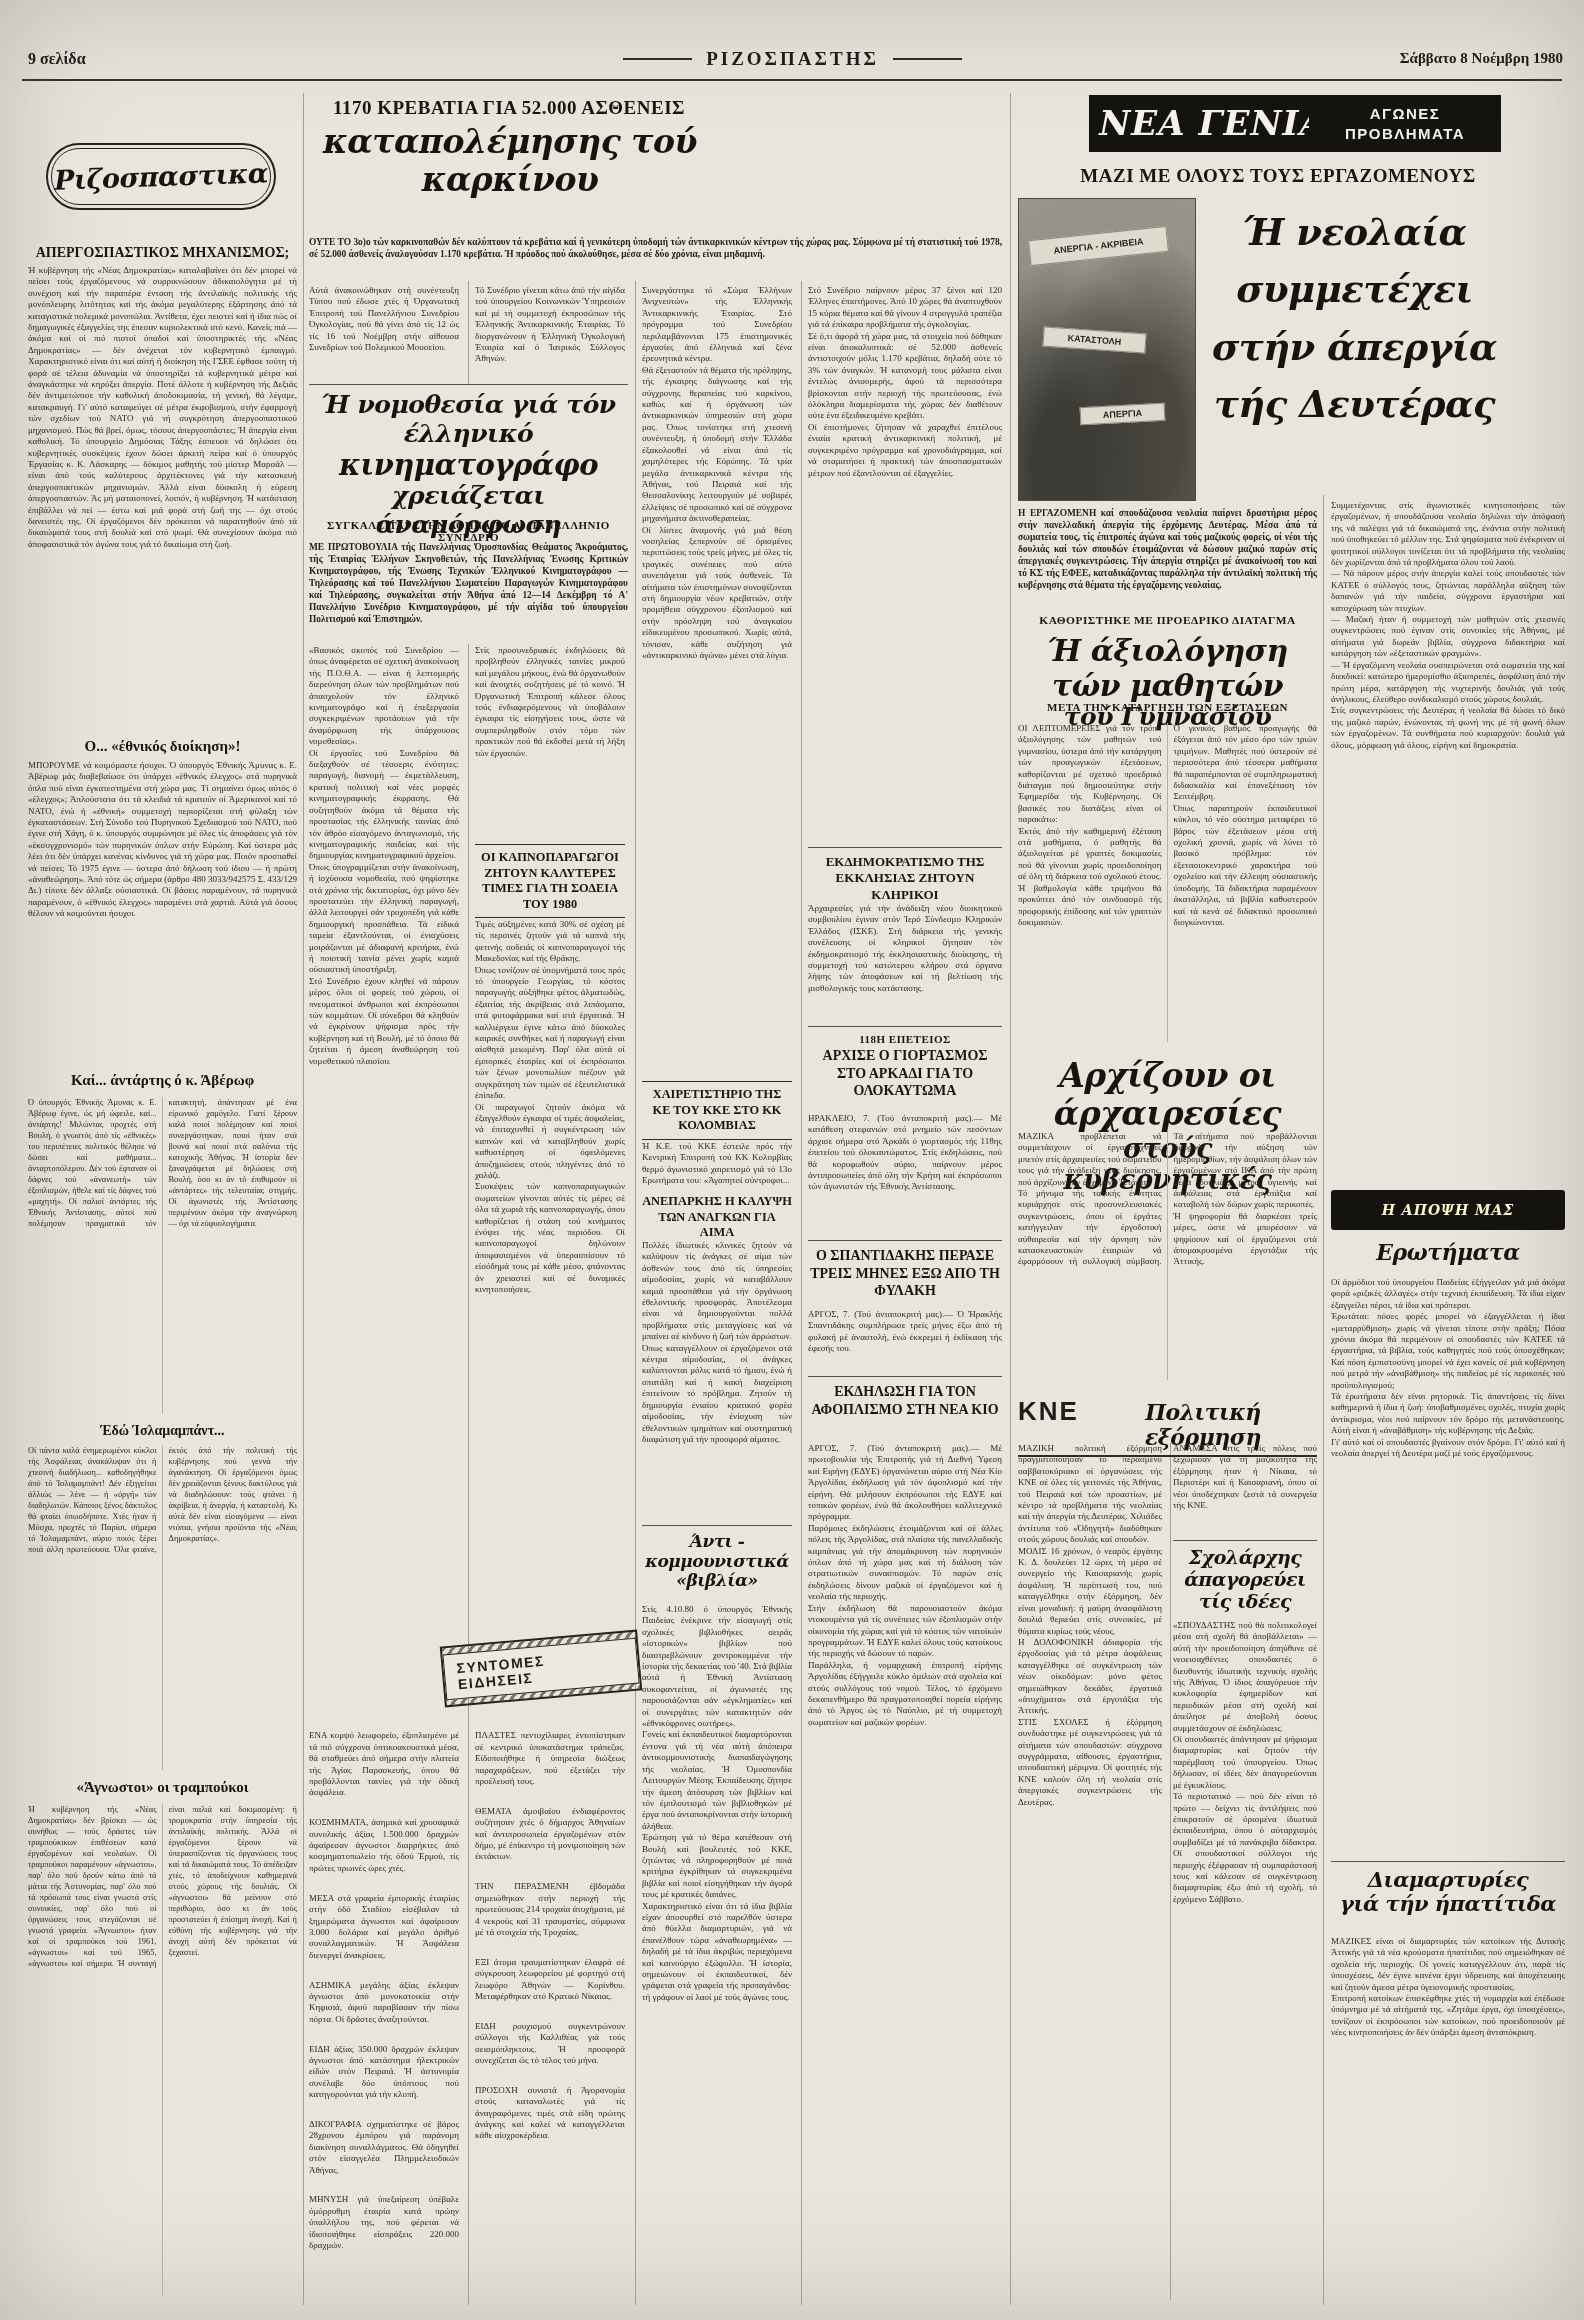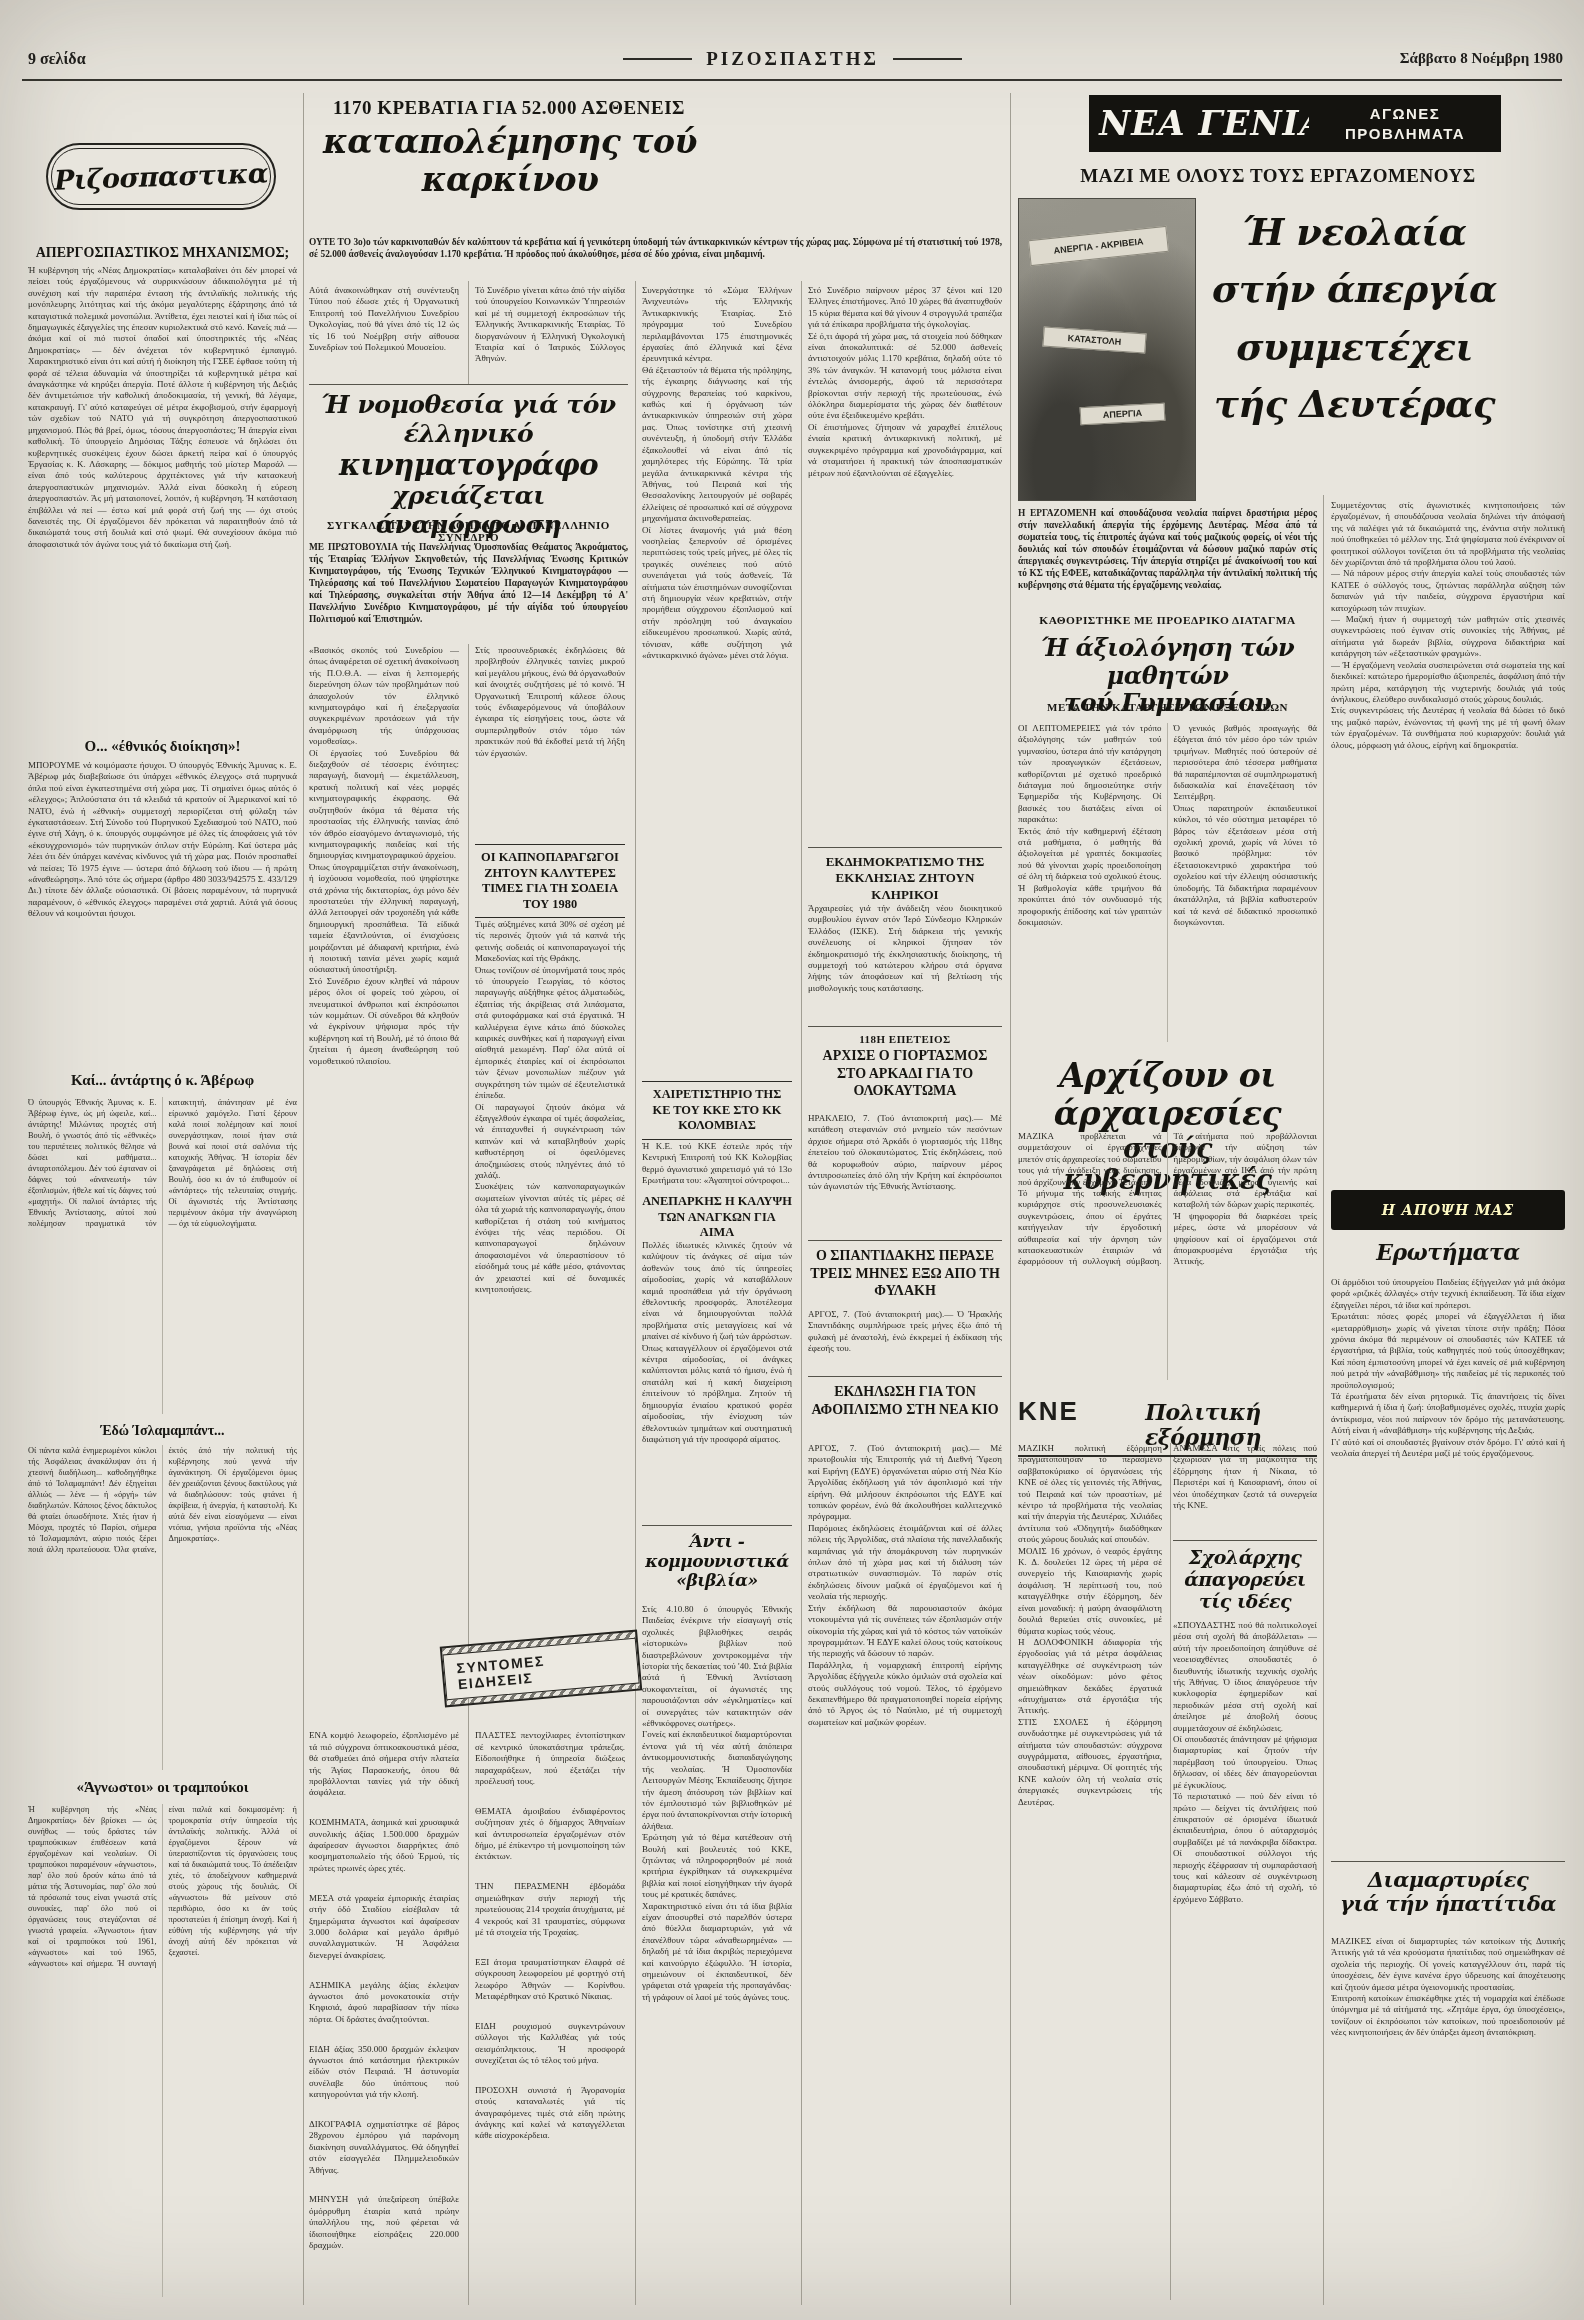--- a/index.html
+++ b/index.html
@@ -183,31 +183,31 @@
   <div class="blk utitle" style="left:1055px;top:164px;width:446px;font-size:19px;letter-spacing:0.5px">ΜΑΖΙ ΜΕ ΟΛΟΥΣ ΤΟΥΣ ΕΡΓΑΖΟΜΕΝΟΥΣ</div>
 
   <div class="blk photo" style="left:1018px;top:198px;width:178px;height:303px">
     <div class="pbanner" style="left:10px;top:34px;width:139px;height:26px;font-size:9px;transform:rotate(-6deg)">ΑΝΕΡΓΙΑ - ΑΚΡΙΒΕΙΑ</div>
     <div class="pbanner" style="left:24px;top:131px;width:103px;height:20px;font-size:9px;transform:rotate(4deg)">ΚΑΤΑΣΤΟΛΗ</div>
     <div class="pbanner" style="left:61px;top:206px;width:85px;height:18px;font-size:9px;transform:rotate(-3deg)">ΑΠΕΡΓΙΑ</div>
   </div>
 
   <div class="blk" style="left:1206px;top:204px;width:297px">
     <div class="script" style="font-size:37px;line-height:1.55">Ή νεολαία</div>
+    <div class="script" style="font-size:37px;line-height:1.55">συμμετέχει</div>
     <div class="script" style="font-size:37px;line-height:1.55">στήν άπεργία</div>
-    <div class="script" style="font-size:37px;line-height:1.55">συμμετέχει</div>
     <div class="script" style="font-size:37px;line-height:1.55">τής Δευτέρας</div>
   </div>
 
   <div class="blk lede clip" style="left:1018px;top:507px;width:299px;height:95px">Η ΕΡΓΑΖΟΜΕΝΗ καί σπουδάζουσα νεολαία παίρνει δραστήρια μέρος στήν πανελλαδική άπεργία τής έρχόμενης Δευτέρας. Μέσα άπό τά σωματεία τους, τίς έπιτροπές άγώνα καί τούς μαζικούς φορείς, οί νέοι τής δουλιάς καί τών σπουδών έτοιμάζονται νά δώσουν μαζικό παρών στίς άπεργιακές συγκεντρώσεις. Τήν άπεργία στηρίζει μέ άνακοίνωσή του καί τό ΚΣ τής ΕΦΕΕ, καταδικάζοντας παράλληλα τήν άντιλαϊκή πολιτική τής κυβέρνησης στά θέματα τής έργαζόμενης νεολαίας.</div>
 
   <div class="hrule" style="left:1018px;top:606px;width:299px;height:1"></div>
   <div class="blk kick" style="left:1018px;top:614px;width:299px;font-size:11.4px">ΚΑΘΟΡΙΣΤΗΚΕ ΜΕ ΠΡΟΕΔΡΙΚΟ ΔΙΑΤΑΓΜΑ</div>
   <div class="blk" style="left:1018px;top:634px;width:299px">
-    <div class="script" style="font-size:24px">Ή άξιολόγηση τών μαθητών</div>
+    <div class="script" style="font-size:30px">Ή άξιολόγηση τών μαθητών</div>
     <div class="script" style="font-size:25px">τού Γυμνασίου</div>
   </div>
   <div class="blk kick" style="left:1018px;top:701px;width:299px;font-size:11px">ΜΕΤΑ ΤΗΝ ΚΑΤΑΡΓΗΣΗ ΤΩΝ ΕΞΕΤΑΣΕΩΝ</div>
   <div class="blk body-text cols2 clip" style="left:1018px;top:723px;width:299px;height:319px">ΟΙ ΛΕΠΤΟΜΕΡΕΙΕΣ γιά τόν τρόπο άξιολόγησης τών μαθητών τού γυμνασίου, ύστερα άπό τήν κατάργηση τών προαγωγικών έξετάσεων, καθορίζονται μέ σχετικό προεδρικό διάταγμα πού δημοσιεύτηκε στήν Έφημερίδα τής Κυβέρνησης. Οί βασικές του διατάξεις είναι οί παρακάτω:
 Έκτός άπό τήν καθημερινή έξέταση στά μαθήματα, ό μαθητής θά άξιολογείται μέ γραπτές δοκιμασίες πού θά γίνονται χωρίς προειδοποίηση σέ όλη τή διάρκεια τού σχολικού έτους. Ή βαθμολογία κάθε τριμήνου θά προκύπτει άπό τόν συνδυασμό τής προφορικής έπίδοσης καί τών γραπτών δοκιμασιών.
 Ό γενικός βαθμός προαγωγής θά έξάγεται άπό τόν μέσο όρο τών τριών τριμήνων. Μαθητές πού ύστερούν σέ περισσότερα άπό τέσσερα μαθήματα θά παραπέμπονται σέ συμπληρωματική διδασκαλία καί έπανεξέταση τόν Σεπτέμβρη.
 Όπως παρατηρούν έκπαιδευτικοί κύκλοι, τό νέο σύστημα μεταφέρει τό βάρος τών έξετάσεων μέσα στή σχολική χρονιά, χωρίς νά λύνει τό βασικό πρόβλημα: τόν έξετασιοκεντρικό χαρακτήρα τού σχολείου καί τήν έλλειψη ούσιαστικής ύποδομής. Τά διδακτήρια παραμένουν άκατάλληλα, τά βιβλία καθυστερούν καί τά κενά σέ διδακτικό προσωπικό διογκώνονται.</div>
 
   <div class="hrule" style="left:1018px;top:1049px;width:299px;height:1"></div>
   <div class="blk" style="left:1018px;top:1057px;width:299px">

